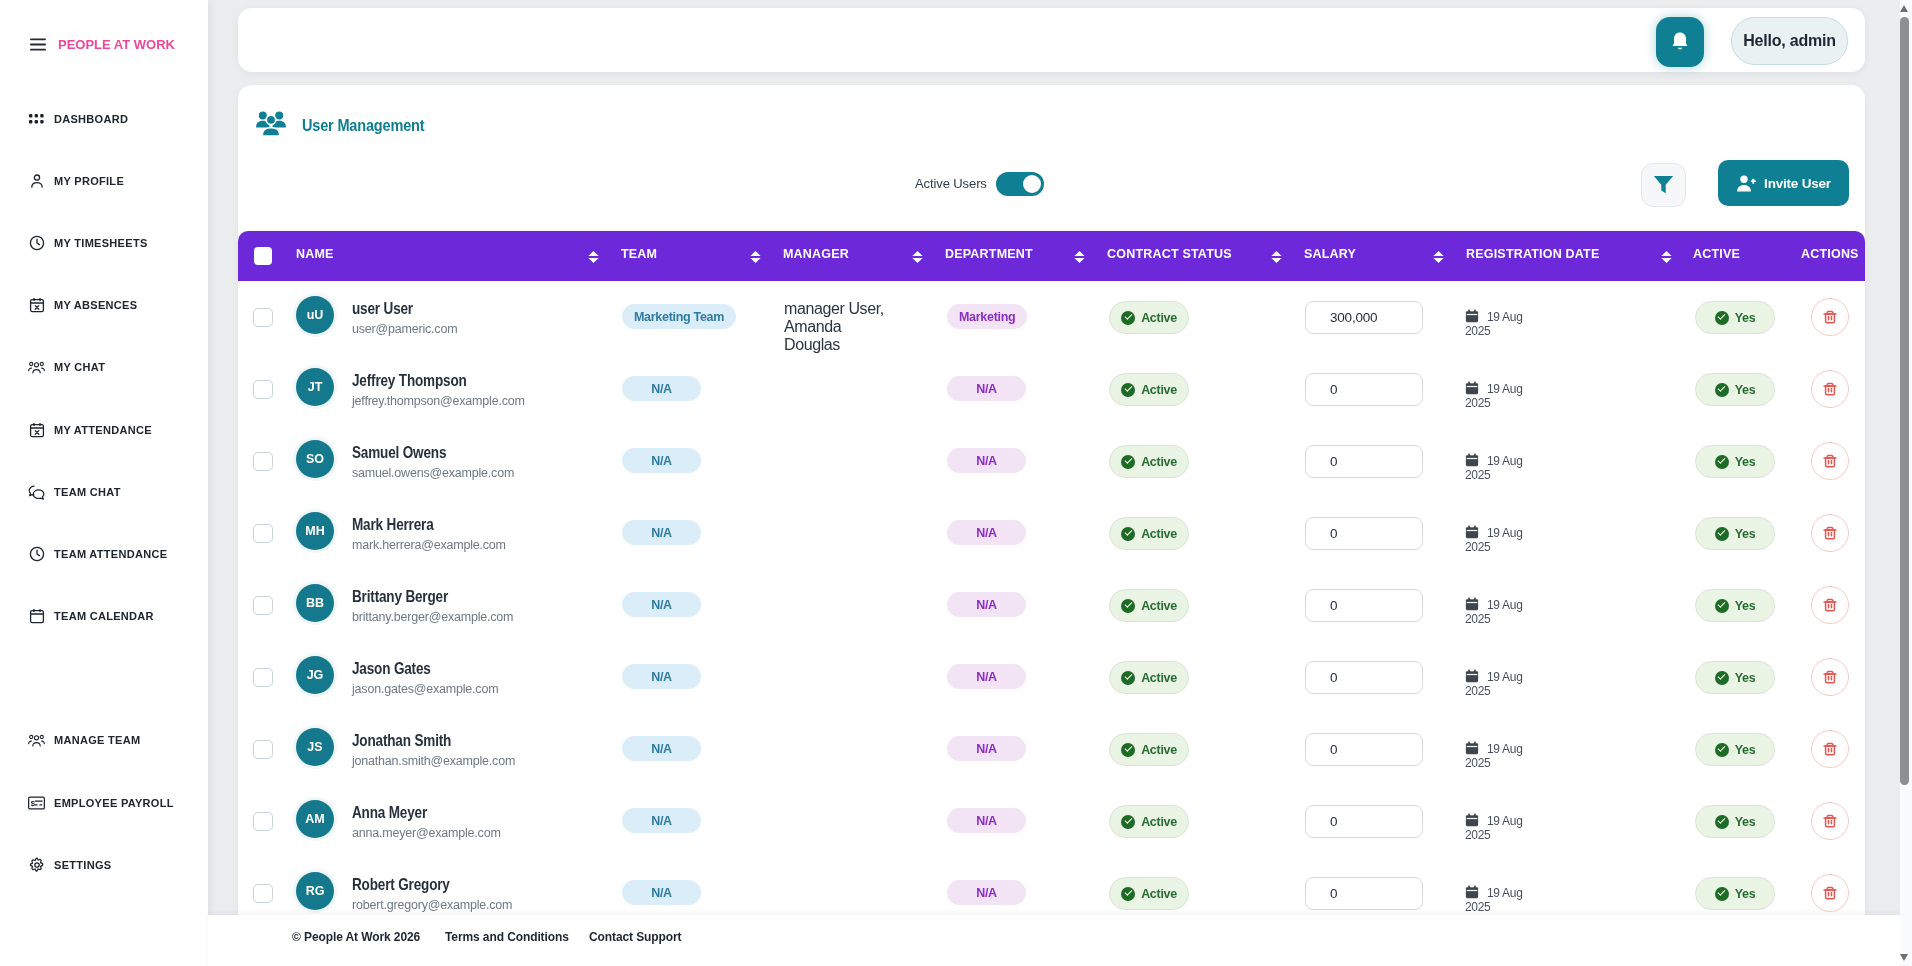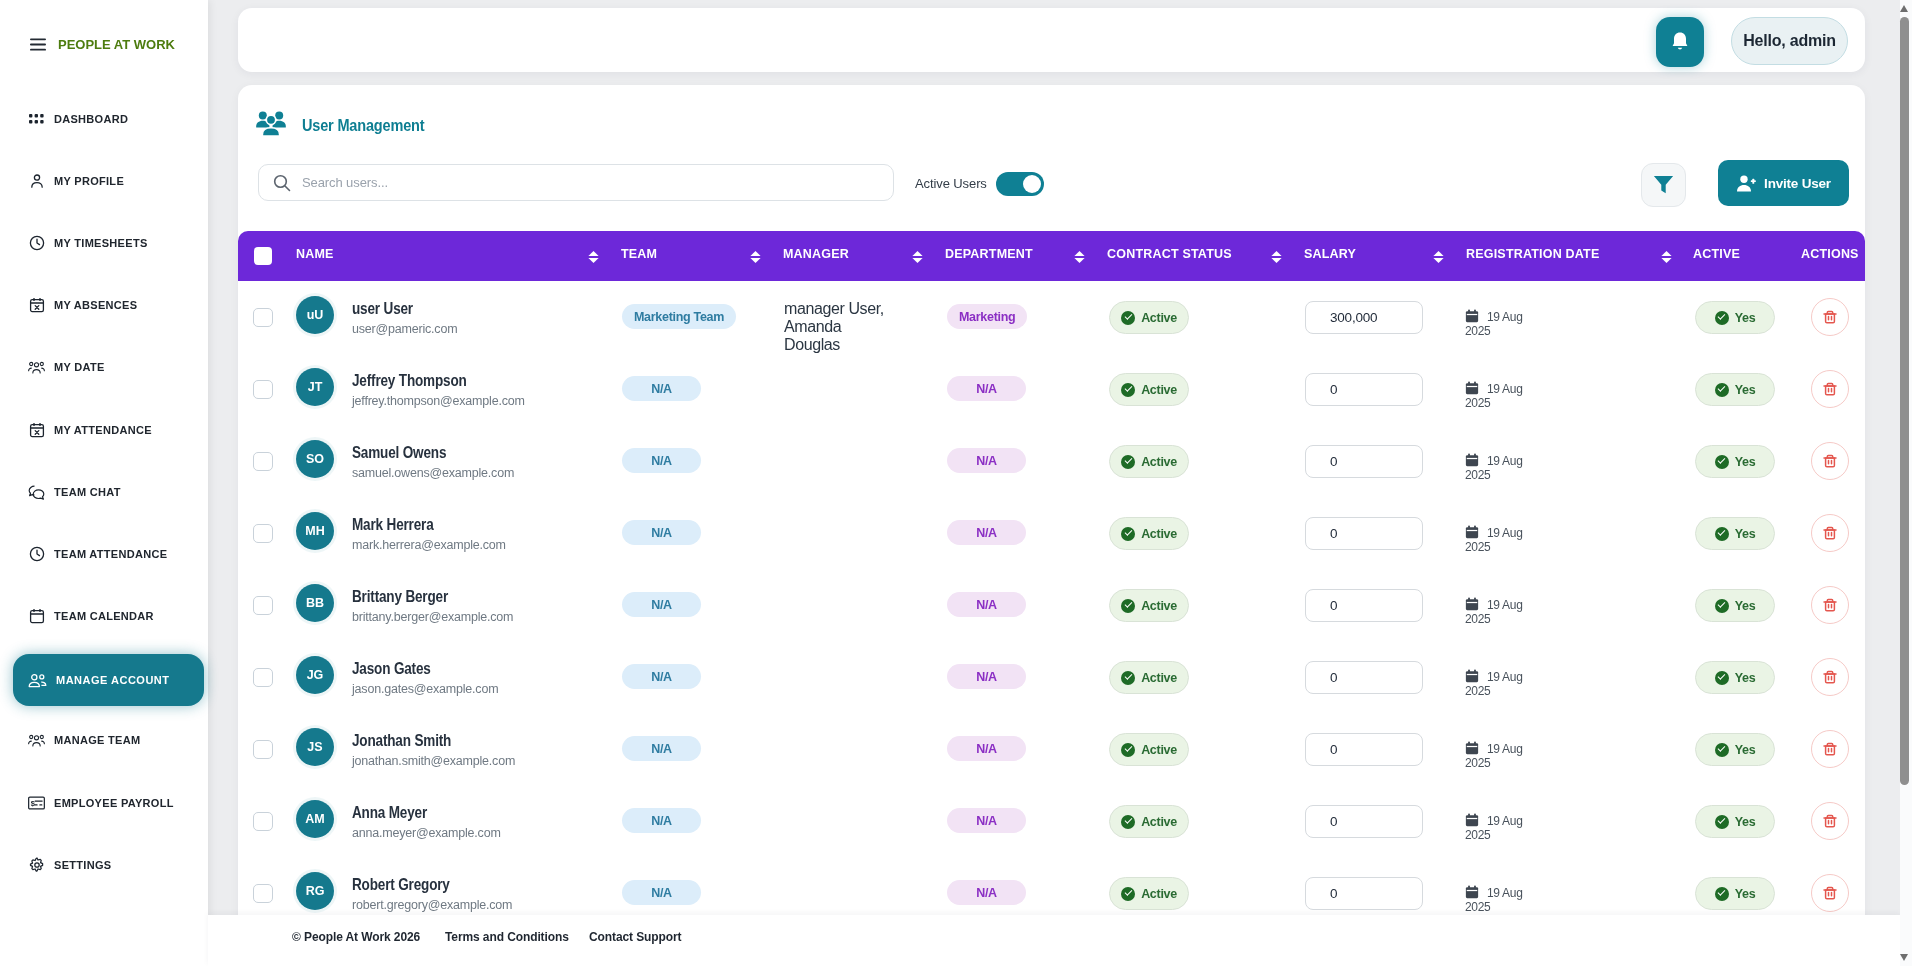--- a/index.html
+++ b/index.html
@@ -1,18 +1,18 @@
 <!DOCTYPE html>
 <html><head><meta charset="utf-8">
 <style>
 * { margin:0; padding:0; box-sizing:border-box; }
 html,body { width:1912px; height:966px; overflow:hidden; font-family:"Liberation Sans", sans-serif; background:#ecedef; }
 .sidebar { position:absolute; left:0; top:0; width:208px; height:966px; background:#fff; box-shadow:2px 0 8px rgba(0,0,0,.07); z-index:5; }
 .logo { position:absolute; left:30px; top:37px; display:flex; align-items:center; }
-.logo .txt { font-size:13px; font-weight:700; color:#4d7c0f; letter-spacing:0; margin-left:12px; }
+.logo .txt { font-size:13px; font-weight:700; color:#ec4899; letter-spacing:0; margin-left:12px; }
 .mi { position:absolute; left:28px; height:20px; display:flex; align-items:center; }
 .mic { width:17px; display:inline-flex; justify-content:center; }
 .mi > span:nth-child(2) { margin-left:9px; font-size:11px; font-weight:700; color:#20262e; letter-spacing:.3px; white-space:nowrap; }
 .mi-active { position:absolute; left:13px; top:654px; width:191px; height:52px; background:#15798d; border-radius:16px; display:flex; align-items:center; padding-left:15px; box-shadow:0 0 14px rgba(21,121,141,.45); }
 .mi-active span { margin-left:9px; font-size:11px; font-weight:700; color:#fff; letter-spacing:.5px; }
 .logout { position:absolute; left:0; top:915px; width:208px; height:51px; background:#e2544b; display:flex; align-items:center; justify-content:center; }
 .logout span { color:#fff; font-size:11.5px; font-weight:700; letter-spacing:.4px; margin-left:12px; }
 .topbar { position:absolute; left:238px; top:8px; width:1627px; height:64px; background:#fff; border-radius:14px; box-shadow:0 2px 10px rgba(30,40,60,.06); }
 .bell { position:absolute; right:161px; top:9px; width:48px; height:50px; background:#0f8094; border-radius:14px; display:flex; align-items:center; justify-content:center; box-shadow:0 0 12px rgba(16,127,150,.35); }
 .hello { position:absolute; right:17px; top:9px; width:117px; height:48px; background:#e9f1f3; border:1px solid #c3dde3; border-radius:24px; display:flex; align-items:center; justify-content:center; font-size:16px; font-weight:700; color:#1c2733; letter-spacing:-.2px; }
@@ -67,27 +67,20 @@
         <g fill="#0f8094">
           <circle cx="6.8" cy="4.4" r="4"></circle>
           <circle cx="23.2" cy="4.4" r="4"></circle>
           <path d="M.2 16.4v-1.2c0-3.1 2.6-5.4 6.6-5.4s6.6 2.3 6.6 5.4v1.2z"></path>
           <path d="M16.6 16.4v-1.2c0-3.1 2.6-5.4 6.6-5.4s6.6 2.3 6.6 5.4v1.2z"></path>
           <circle cx="15" cy="8.8" r="4.7" stroke="#fff" stroke-width="1.6"></circle>
           <path d="M6.4 25v-1.6c0-3.8 3.2-6.6 8.6-6.6s8.6 2.8 8.6 6.6V25z" stroke="#fff" stroke-width="1.6"></path>
         </g>
       </svg></div>
   <div class="um-title">User Management</div>
-  <div class="search">
-      <svg width="18" height="18" viewBox="0 0 18 18" fill="none" stroke="#5c646e" stroke-width="1.6">
-        <circle cx="7.5" cy="7.5" r="5.8"></circle>
-        <path d="M12 12l4.5 4.5" stroke-linecap="round"></path>
-      </svg>
-      <span class="ph">Search users...</span>
-    </div>
   <div class="au-lbl">Active Users</div>
   <div class="toggle"></div>
   <div class="fbtn">
       <svg width="21" height="20" viewBox="0 0 19 18">
         <path d="M.8.8h17.4l-6.7 8v7.6l-4-2.4V8.8z" fill="#0f8094"></path>
       </svg>
     </div>
   <div class="ibtn"><svg width="20" height="17" viewBox="0 0 20 17">
         <g fill="#fff">
           <circle cx="8" cy="4.2" r="3.7"></circle>
@@ -439,21 +432,21 @@
       <span class="mic">
         <svg width="19" height="15" viewBox="0 0 19 15" fill="none" stroke="#1c242e" stroke-width="1.2">
           <circle cx="9.5" cy="4.5" r="2.3"></circle>
           <path d="M5.4 13.6c0-2.3 1.8-3.7 4.1-3.7s4.1 1.4 4.1 3.7" stroke-linecap="round"></path>
           <circle cx="3.6" cy="3.6" r="1.8"></circle>
           <path d="M.7 11.2c0-1.9 1.3-3 3-3" stroke-linecap="round"></path>
           <circle cx="15.4" cy="3.6" r="1.8"></circle>
           <path d="M18.3 11.2c0-1.9-1.3-3-3-3" stroke-linecap="round"></path>
         </svg>
       </span>
-      <span>MY DATE</span>
+      <span>MY CHAT</span>
     </div>
     <div class="mi" style="top:420px">
       <span class="mic">
         <svg width="16" height="16" viewBox="0 0 16 16" fill="none" stroke="#1c242e" stroke-width="1.3">
           <rect x="1.6" y="2.6" width="12.8" height="12" rx="1.6"></rect>
           <path d="M1.6 6h12.8M5 .9v3M11 .9v3"></path>
           <path d="M6.2 8.6l3.6 3.6M9.8 8.6l-3.6 3.6" stroke-linecap="round"></path>
         </svg>
       </span>
       <span>MY ATTENDANCE</span>
@@ -477,29 +470,20 @@
       <span>TEAM ATTENDANCE</span>
     </div>
     <div class="mi" style="top:606px">
       <span class="mic">
         <svg width="16" height="16" viewBox="0 0 16 16" fill="none" stroke="#1c242e" stroke-width="1.3">
           <rect x="1.6" y="2.6" width="12.8" height="12" rx="1.6"></rect>
           <path d="M1.6 6h12.8M5 .9v3M11 .9v3"></path>
         </svg>
       </span>
       <span>TEAM CALENDAR</span>
-    </div>
-    <div class="mi-active">
-      <svg width="19" height="15" viewBox="0 0 19 15" fill="none" stroke="#ffffff" stroke-width="1.3">
-        <circle cx="6.3" cy="4.3" r="2.6"></circle>
-        <path d="M1.2 13.6c0-2.7 2.2-4.3 5.1-4.3s5.1 1.6 5.1 4.3z" stroke-linejoin="round"></path>
-        <circle cx="13.8" cy="3.9" r="2"></circle>
-        <path d="M13.2 9.2c2.5-.3 4.6 1 4.6 3.2h-4.4" stroke-linejoin="round"></path>
-      </svg>
-      <span>MANAGE ACCOUNT</span>
     </div>
     <div class="mi" style="top:730px">
       <span class="mic">
         <svg width="19" height="15" viewBox="0 0 19 15" fill="none" stroke="#1c242e" stroke-width="1.2">
           <circle cx="9.5" cy="4.5" r="2.3"></circle>
           <path d="M5.4 13.6c0-2.3 1.8-3.7 4.1-3.7s4.1 1.4 4.1 3.7" stroke-linecap="round"></path>
           <circle cx="3.6" cy="3.6" r="1.8"></circle>
           <path d="M.7 11.2c0-1.9 1.3-3 3-3" stroke-linecap="round"></path>
           <circle cx="15.4" cy="3.6" r="1.8"></circle>
           <path d="M18.3 11.2c0-1.9-1.3-3-3-3" stroke-linecap="round"></path>

